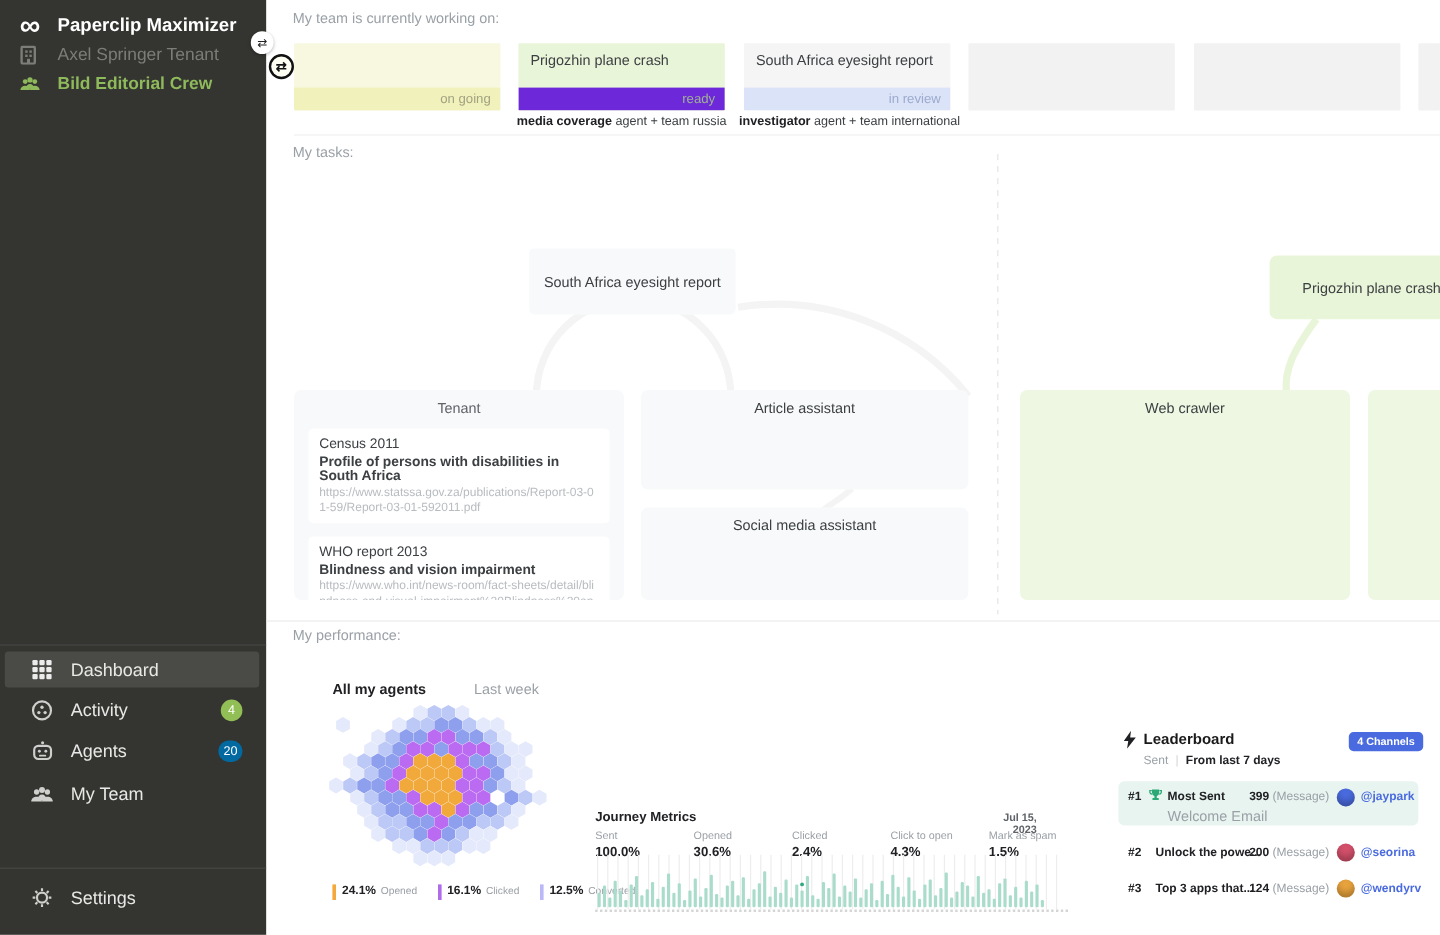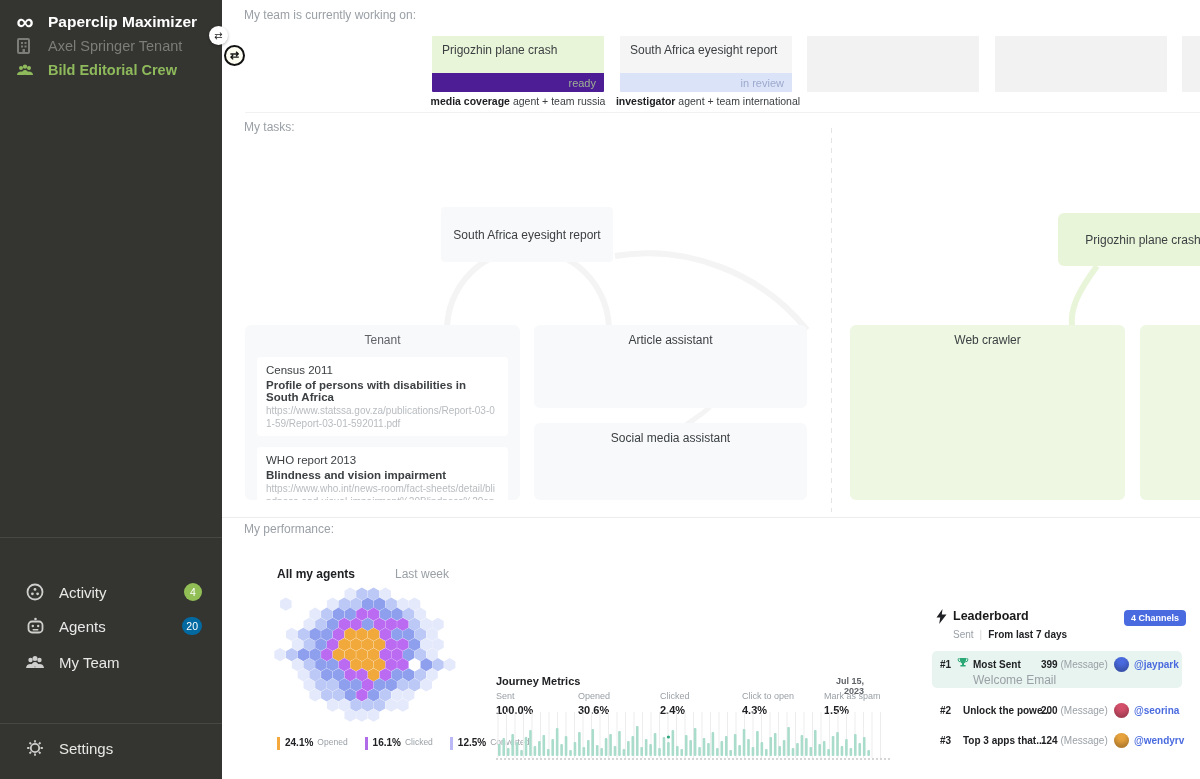--- a/index.html
+++ b/index.html
@@ -38,21 +38,21 @@
   
   #main { position:absolute; left:222px; top:0; width:978px; height:779px; background:#fff; overflow:hidden; }
   .section-label { position:absolute; font-size:12px; color:#9aa0a6; }
 
   
   .wcard { position:absolute; top:36px; width:172px; height:56px; overflow:hidden; border-radius:1px; }
   .wcard .title { font-size:12px; color:#3c4043; padding:7px 0 0 10px; }
   .wcard .foot { position:absolute; left:0; bottom:0; width:100%; height:19px; font-size:11px;
     display:flex; align-items:center; justify-content:flex-end; padding-right:8px; }
   .c-yellow { background:#f8f8e1; } .c-yellow .foot { background:#f1f1bb; color:#a3a383; }
-  .c-green  { background:#e9f5d9; } .c-green  .foot { background:#4c1d95; color:#9fb193; }
+  .c-green  { background:#e9f5d9; } .c-green  .foot { background:#6d28d9; color:#9fb193; }
   .c-grayblue { background:#f5f5f5; } .c-grayblue .foot { background:#dbe3f9; color:#9daacc; }
   .c-gray { background:#f2f2f2; }
   .card-caption { position:absolute; top:95px; font-size:10.5px; color:#3c4043; width:190px; text-align:center; }
   .card-caption b { color:#202124; }
 
   .hdiv { position:absolute; border-top:1px solid #f1f1f1; }
 
   
   .dashed-v { position:absolute; left:831px; top:128px; width:1px; height:384px;
     background:repeating-linear-gradient(180deg,#e4e4e4 0 5px,transparent 5px 10px); }
@@ -137,20 +137,38 @@
             <path d="M9 12c0-2.2 1.8-3.6 4-3.6s4 1.4 4 3.6Z" fill="#8fba5c"></path>
             <path d="M5.4 11c.4-2.6 1.8-4 3.6-4s3.2 1.4 3.6 4Z" fill="#8fba5c"></path>
           </svg>
       </span>
       <span class="crew">Bild Editorial Crew</span>
     </div>
   </div>
 
   <div class="side-div" style="top:537px"></div>
 
+  <div class="nav-item active" style="top:543px">
+    <span class="ic">
+      <svg width="18" height="18" viewBox="0 0 18 18">
+          <g fill="#ececec">
+            <rect x="1" y="1" width="4.4" height="4.4" rx="1"></rect>
+            <rect x="6.8" y="1" width="4.4" height="4.4" rx="1"></rect>
+            <rect x="12.6" y="1" width="4.4" height="4.4" rx="1"></rect>
+            <rect x="1" y="6.8" width="4.4" height="4.4" rx="1"></rect>
+            <rect x="6.8" y="6.8" width="4.4" height="4.4" rx="1"></rect>
+            <rect x="12.6" y="6.8" width="4.4" height="4.4" rx="1"></rect>
+            <rect x="1" y="12.6" width="4.4" height="4.4" rx="1"></rect>
+            <rect x="6.8" y="12.6" width="4.4" height="4.4" rx="1"></rect>
+            <rect x="12.6" y="12.6" width="4.4" height="4.4" rx="1"></rect>
+          </g>
+        </svg>
+    </span>
+    <span class="lbl">Dashboard</span>
+  </div>
 
   <div class="nav-item" style="top:577px">
     <span class="ic">
       <svg width="18" height="18" viewBox="0 0 18 18">
           <circle cx="9" cy="9" r="7.5" fill="none" stroke="#cfcfcd" stroke-width="1.8"></circle>
           <circle cx="9" cy="6.4" r="1.4" fill="#cfcfcd"></circle>
           <circle cx="6.4" cy="10.8" r="1.4" fill="#cfcfcd"></circle>
           <circle cx="11.6" cy="10.8" r="1.4" fill="#cfcfcd"></circle>
         </svg>
     </span>
@@ -205,20 +223,24 @@
     <span>⇄</span>
   </div>
 <div class="edge-btn2">
     <span>⇄</span>
   </div>
 
 <div id="main">
 
   <div class="section-label" style="left:22px; top:8px">My team is currently working on:</div>
 
+  <div class="wcard c-yellow" style="left:23px">
+    <div class="title"></div>
+    <div class="foot">on going</div>
+  </div>
   <div class="wcard c-green" style="left:210px">
     <div class="title">Prigozhin plane crash</div>
     <div class="foot">ready</div>
   </div>
   <div class="wcard c-grayblue" style="left:398px">
     <div class="title">South Africa eyesight report</div>
     <div class="foot">in review</div>
   </div>
   <div class="wcard c-gray" style="left:585px"></div>
   <div class="wcard c-gray" style="left:773px"></div>

